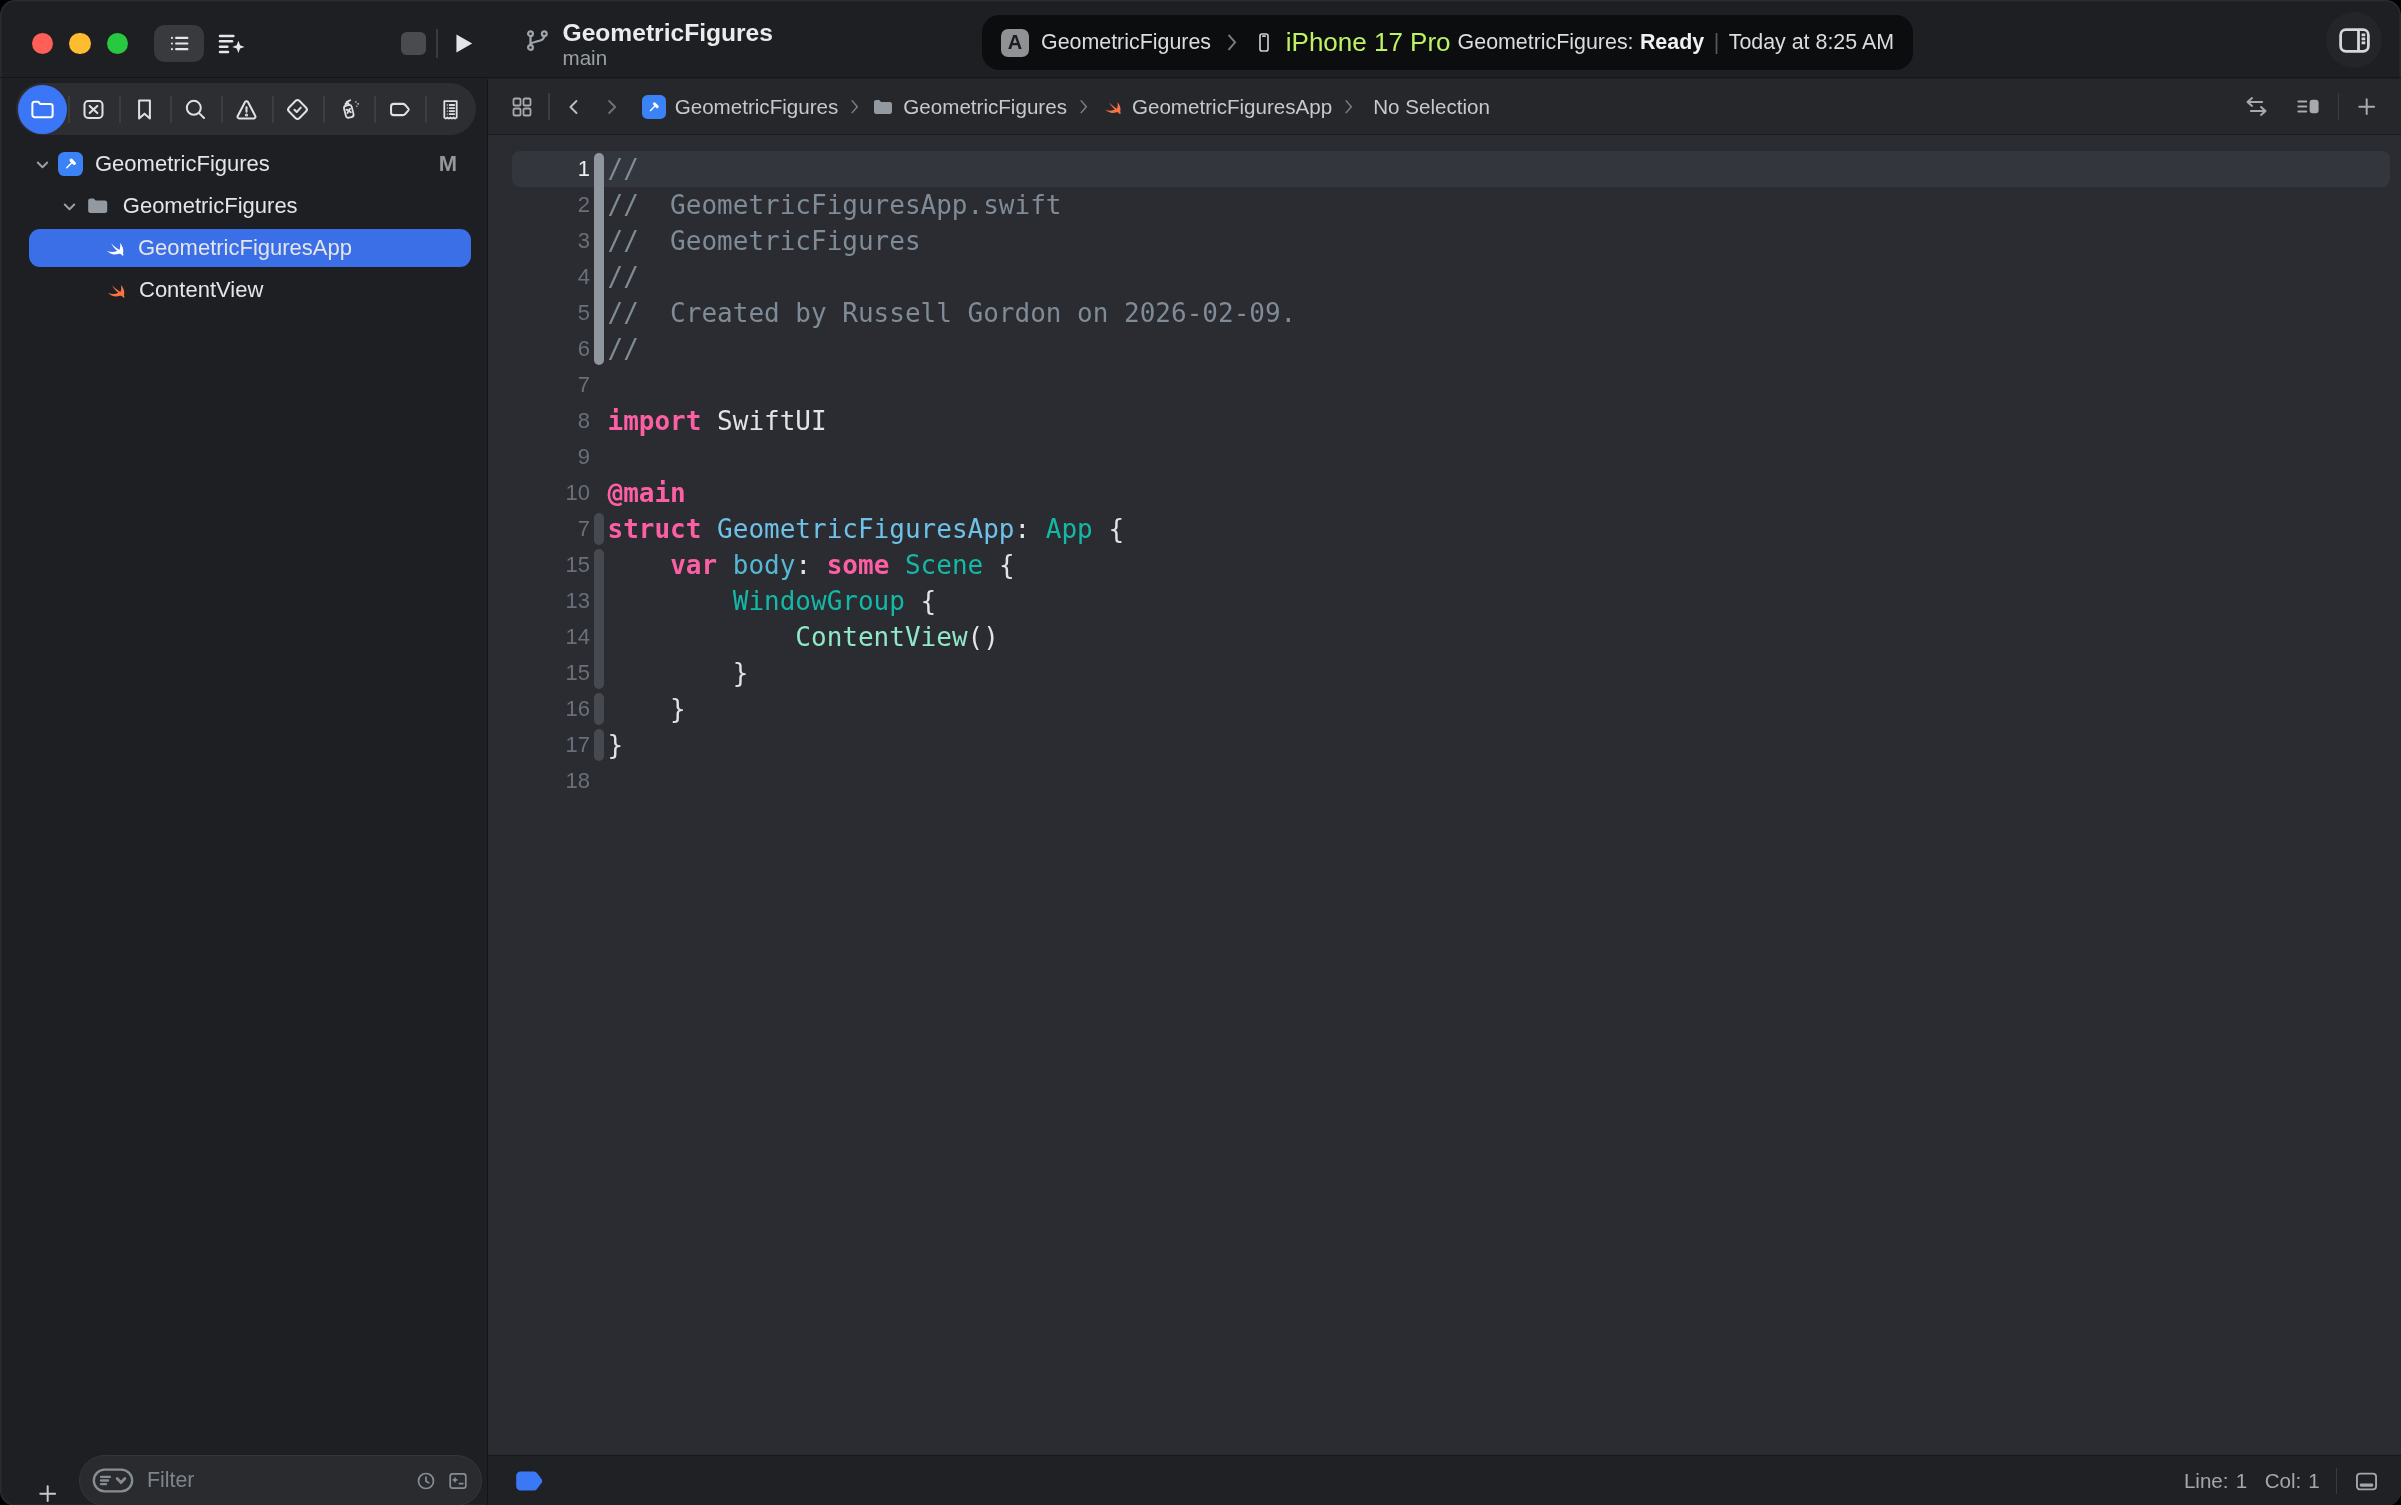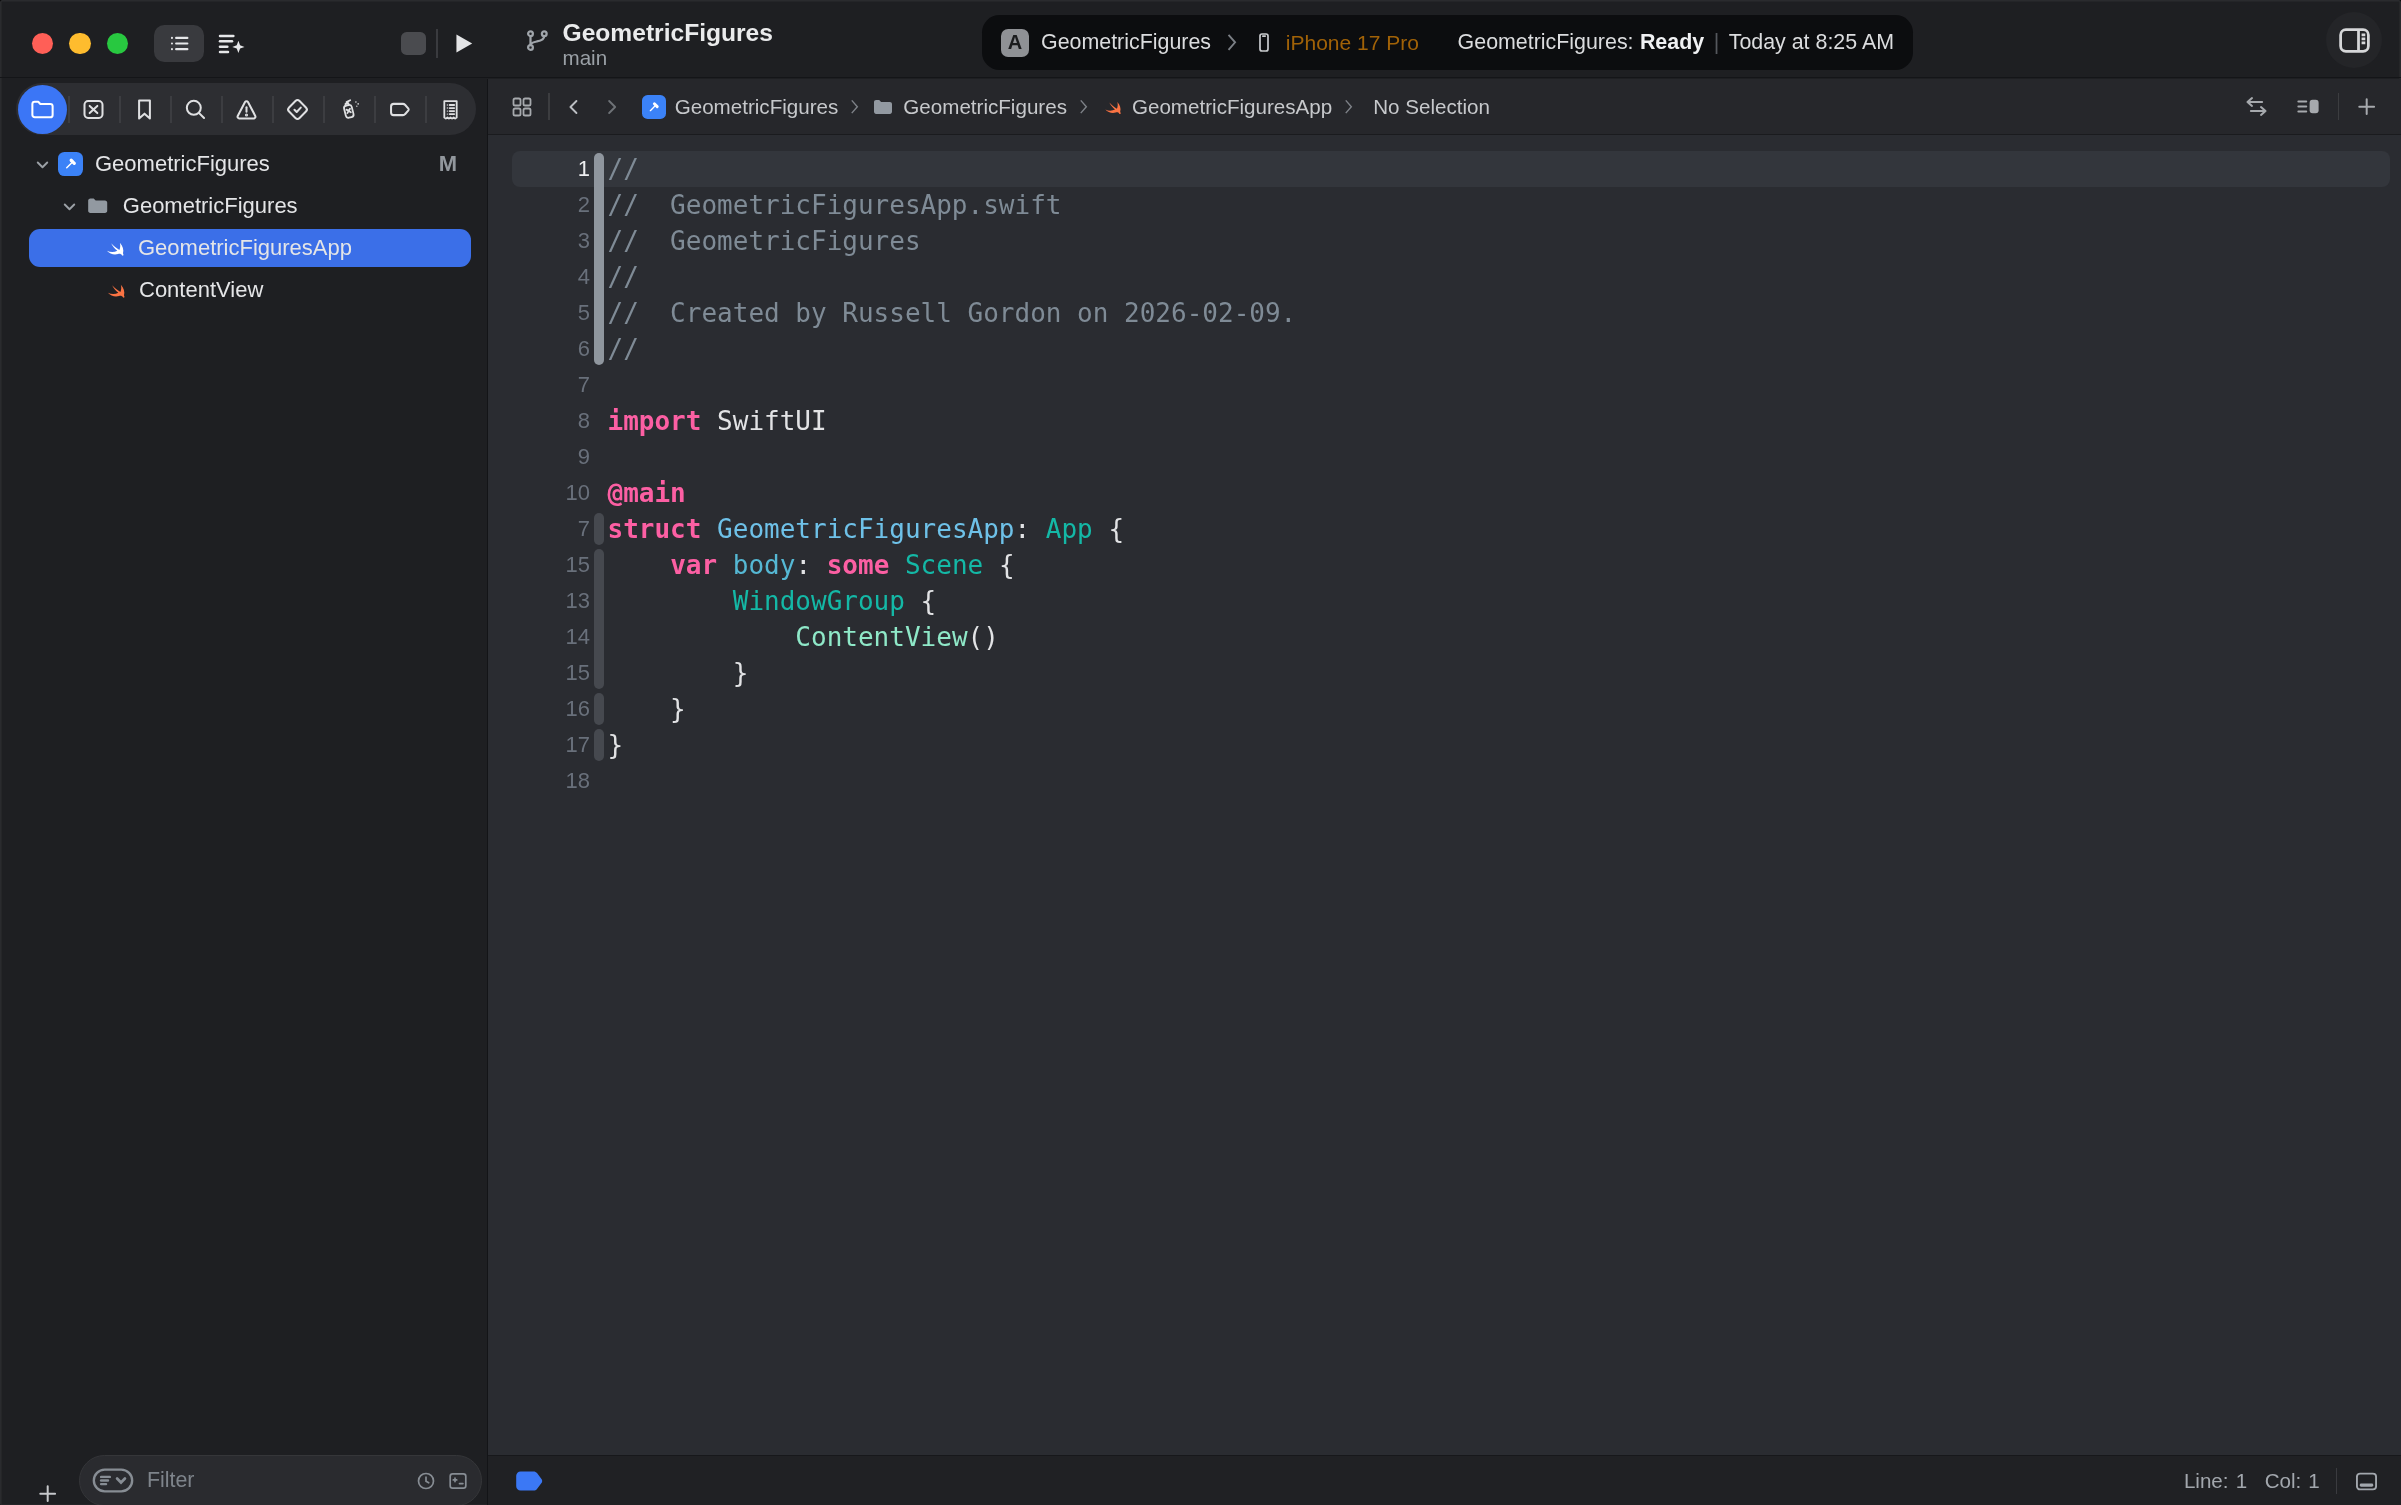--- a/index.html
+++ b/index.html
@@ -1,18 +1,18 @@
 <!DOCTYPE html>
 <html style="font-size:12.7px"><head>
 <meta charset="utf-8">
 <style>
   html,body{margin:0;padding:0;background:#000;}
   body{width:2401px;height:1506px;position:relative;overflow:hidden;
        font-family:"Liberation Sans", sans-serif; -webkit-font-smoothing:antialiased;}
-  .window{position:absolute;inset:0;border-radius:2px;background:#1E1F22;overflow:hidden;
+  .window{position:absolute;inset:0;border-radius:15px;background:#1E1F22;overflow:hidden;
           box-shadow:inset 0 0 0 1.6px rgba(255,255,255,0.055);}
 
   
   .titlebar{position:absolute;top:0;left:0;right:0;height:77px;border-bottom:1.6px solid #141518;}
   .traffic{position:absolute;top:33px;left:32px;display:flex;gap:16px;}
   .traffic .dot{width:21.4px;height:21.4px;border-radius:50%;}
   .tool-btn{position:absolute;display:flex;align-items:center;justify-content:center;color:#E6E7E9;}
   .list-btn{left:154px;top:25.4px;width:50px;height:37px;border-radius:10.3px;background:#393A3E;}
   .sparkle-btn{left:210px;top:25.4px;width:44px;height:37px;}
   .stop-btn{left:401px;top:32px;width:24.6px;height:23px;border-radius:5.6px;background:#4A4B4F;}
@@ -23,21 +23,21 @@
   .proj-txt{margin-left:9.5px;}
   .proj-title{font-size:24.6px;font-weight:700;color:#EAEBEC;line-height:27px;}
   .proj-branch{font-size:20.6px;color:#9AA0A6;line-height:24px;margin-top:0;}
   .status-pill{position:absolute;left:982px;top:15px;width:931px;height:55px;border-radius:17.5px;
                background:#0C0D0F;display:flex;align-items:center;padding:0 19px;box-sizing:border-box;}
   .app-ic{width:28px;height:28px;border-radius:7.1px;background:#8F9195;color:#1B1C1E;
           display:flex;align-items:center;justify-content:center;font-size:20px;font-weight:700;flex:0 0 auto;}
   .pill-label{font-size:21.4px;color:#DBDCDE;margin-left:12px;white-space:nowrap;}
   .pill-chev{color:#7B7F85;margin:0 14.3px;display:flex;}
   .phone-ic{color:#C9CBCE;display:flex;}
-  .dest-label{font-size:21px;color:#a16207;margin-left:9.5px;white-space:nowrap;}
+  .dest-label{font-size:26px;color:#bef264;margin-left:9.5px;white-space:nowrap;}
   .pill-right{margin-left:auto;font-size:21.4px;color:#DBDCDE;white-space:nowrap;display:flex;align-items:center;}
   .st-ready{font-weight:700;color:#F0F1F3;margin-left:6.4px;}
   .st-div{color:#55585D;margin:0 9.5px;}
   .inspector-btn{position:absolute;right:19px;top:12px;width:56px;height:56px;border-radius:50%;
                  background:#242528;display:flex;align-items:center;justify-content:center;color:#D6D7D9;}
 
   
   .sidebar{position:absolute;top:79px;left:0;width:487px;bottom:0;}
   .vdiv{position:absolute;top:79px;bottom:0;left:487px;width:1.6px;background:#131417;}
   .navtabs{position:absolute;top:4px;left:16px;width:460px;height:52px;border-radius:26px;

